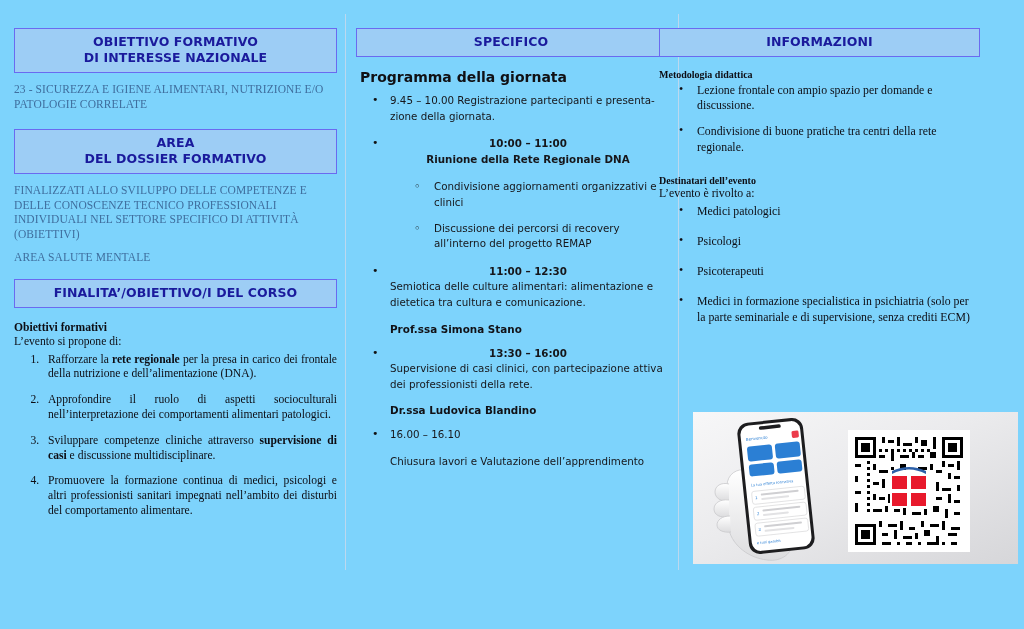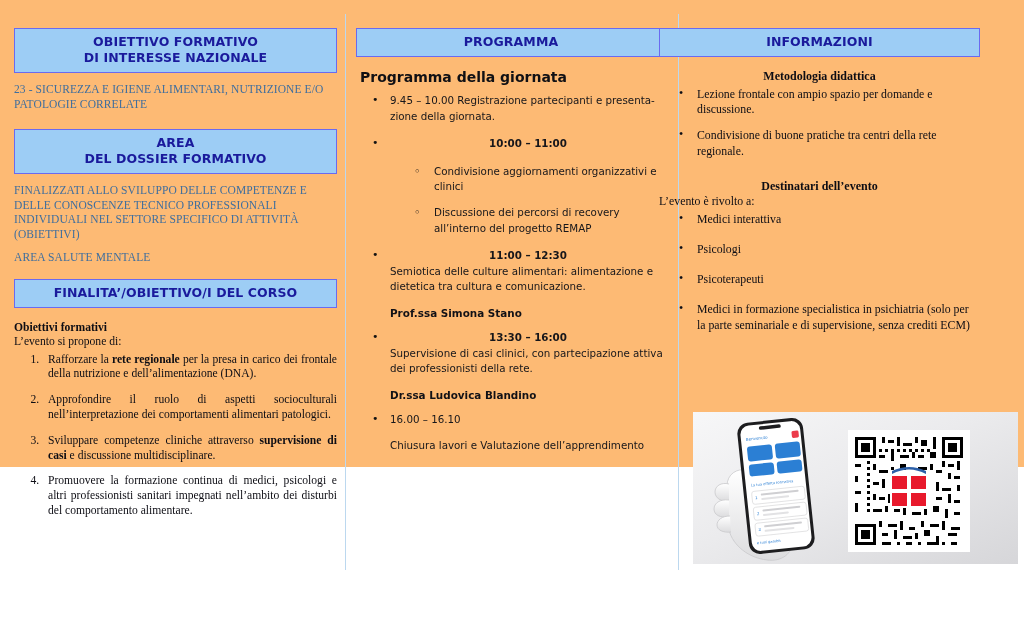--- a/index.html
+++ b/index.html
@@ -6,22 +6,22 @@
   html, body {
     margin: 0; padding: 0;
     width: 1024px; height: 629px;
     background: #ffffff;
     font-family: "Liberation Serif", serif;
     overflow: hidden;
   }
   #page {
     position: relative;
     width: 1024px;
-    height: 467px;
-    background: #fdba74;
+    height: 629px;
+    background: #7dd3fc;
   }
   
   .col {
     position: absolute;
     top: 0;
     height: 572px;
   }
   #col-left   { left: 0px;   width: 345px; }
   #col-mid    { left: 346px; width: 332px; }
   #col-right  { left: 645px; width: 345px; }
@@ -151,24 +151,23 @@
     font-size: 10.3px;
     color: #16161a;
     margin: 12px 0 0 34px;
   }
 
   
   #col-right .inner { padding: 28px 10px 0 14px; }
   .r-head {
     font-family: "Liberation Serif", serif;
     font-weight: bold;
-    font-size: 12px;
+    font-size: 10px;
     color: #0d0d14;
     margin: 12px 0 0 0;
-    text-align: center;
   }
   .r-lead {
     font-family: "Liberation Serif", serif;
     font-size: 11.8px;
     color: #0d0d14;
     margin: 0;
   }
   ul.rlist {
     list-style: none;
     margin: 3px 0 0 0;
@@ -257,34 +256,35 @@
         </ol>
       </div>
 
     </div>
   </div>
 
   <div class="col" id="col-mid">
     <div class="inner">
 
       <div class="bar">
-        <span class="bar-line">PROGRAMMA</span>
+        <span class="bar-line">SPECIFICO</span>
       </div>
 
       <div class="mid-sub">Programma della giornata</div>
 
       <ul class="prog">
 
         <li>
           <span class="line">9.45 – 10.00 Registrazione partecipanti e presenta-</span>
           <span class="line">zione della giornata.</span>
         </li>
 
         <li>
           <span class="line b">10:00 – 11:00</span>
+          <span class="line b">Riunione della Rete Regionale DNA</span>
           <ul class="sub">
             <li>Condivisione aggiornamenti organizzativi e clinici</li>
             <li>Discussione dei percorsi di recovery all’interno del progetto REMAP</li>
           </ul>
         </li>
 
         <li>
           <span class="line b">11:00 – 12:30</span>
           <span class="line">Semiotica delle culture alimentari: alimentazione e dietetica tra cultura e comunicazione.</span>
         </li>
@@ -321,21 +321,21 @@
 
       <div class="r-head">Metodologia didattica</div>
       <ul class="rlist">
         <li>Lezione frontale con ampio spazio per domande e discussione.</li>
         <li>Condivisione di buone pratiche tra centri della rete regionale.</li>
       </ul>
 
       <div class="r-head" style="margin-top:20px;">Destinatari dell’evento</div>
       <div class="r-lead">L’evento è rivolto a:</div>
       <ul class="rlist tight">
-        <li>Medici interattiva</li>
+        <li>Medici patologici</li>
         <li>Psicologi</li>
         <li>Psicoterapeuti</li>
         <li>Medici in formazione specialistica in psichiatria (solo per la parte seminariale e di supervisione, senza crediti ECM)</li>
       </ul>
 
     </div>
   </div>
 
   <div id="promo">
     <svg width="325" height="152" viewBox="0 0 325 152">

